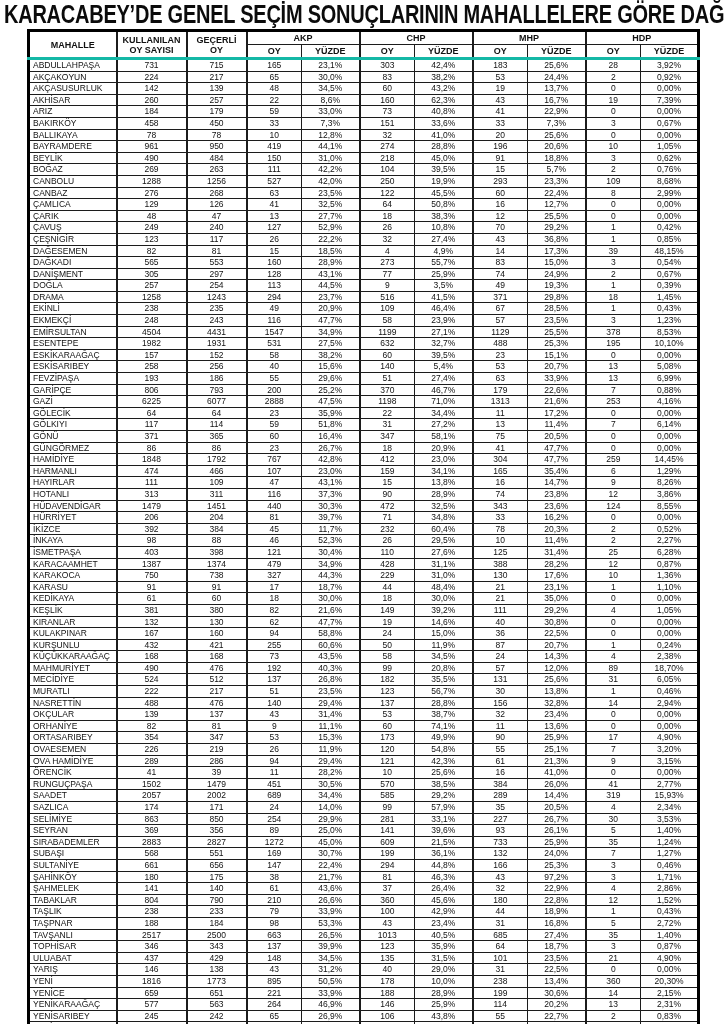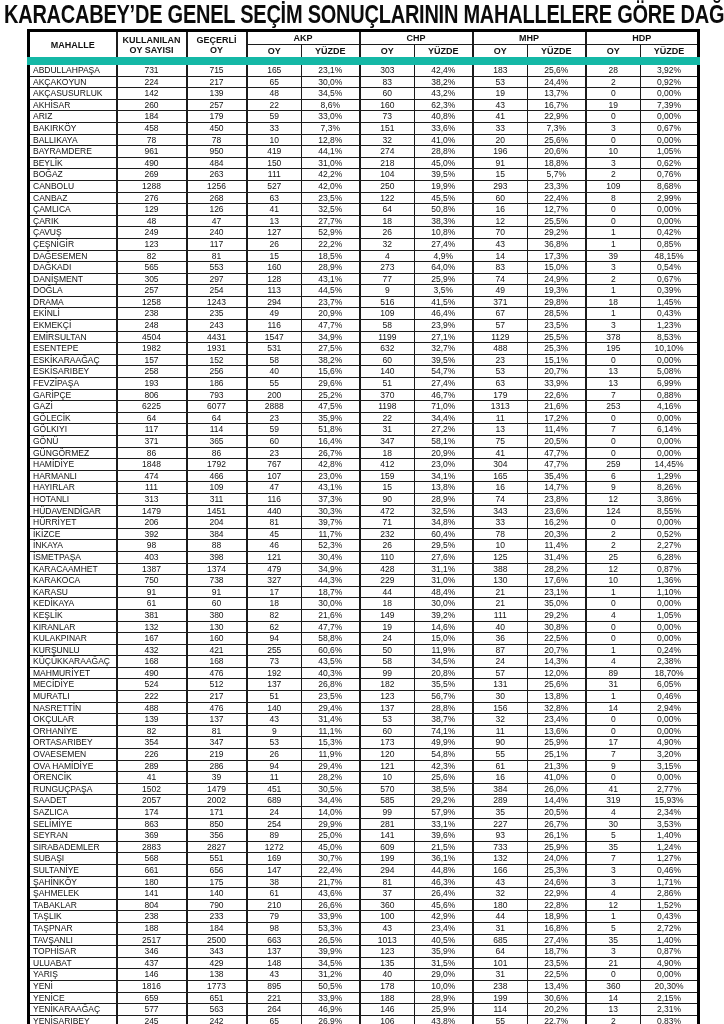--- a/index.html
+++ b/index.html
@@ -12,21 +12,21 @@
     font-weight:bold; font-size:25px; line-height:26px;
     white-space:nowrap; letter-spacing:-0.3px;
     transform:scaleX(0.80); transform-origin:0 50%;
     margin:1px 0 2px 4px; color:#0b0b0b;
   }
   table.results {
     border-collapse:collapse; table-layout:fixed;
     margin-left:27px; width:670px;
     border:3px solid #000;
   }
-  thead { border-bottom:8px solid #14b8a6; }
+  thead { border-bottom:3px solid #14b8a6; }
   th, td {
     border:1px solid #1c1c1c; padding:0;
     text-align:center; white-space:nowrap; overflow:hidden;
     font-size:8.5px; font-weight:normal;
   }
   thead th { font-weight:bold; font-size:9px; line-height:10px; height:12px; }
   thead th .l2 { display:block; }
   tbody td { height:10.3px; line-height:10.6px; }
   td.name { text-align:left; padding-left:3px; }
   .sep { border-right-width:2px; }
@@ -304,21 +304,21 @@
         <td>39</td>
         <td>48,15%</td>
       </tr>
       <tr>
         <td class="name sep">DAĞKADI</td>
         <td class="sep">565</td>
         <td class="sep">553</td>
         <td>160</td>
         <td class="sep">28,9%</td>
         <td>273</td>
-        <td class="sep">64,0%</td>
+        <td class="sep">55,7%</td>
         <td>83</td>
         <td class="sep">15,0%</td>
         <td>3</td>
         <td>0,54%</td>
       </tr>
       <tr>
         <td class="name sep">DANİŞMENT</td>
         <td class="sep">305</td>
         <td class="sep">297</td>
         <td>128</td>
@@ -421,21 +421,21 @@
         <td>0</td>
         <td>0,00%</td>
       </tr>
       <tr>
         <td class="name sep">ESKİSARIBEY</td>
         <td class="sep">258</td>
         <td class="sep">256</td>
         <td>40</td>
         <td class="sep">15,6%</td>
         <td>140</td>
-        <td class="sep">54,7%</td>
+        <td class="sep">5,4%</td>
         <td>53</td>
         <td class="sep">20,7%</td>
         <td>13</td>
         <td>5,08%</td>
       </tr>
       <tr>
         <td class="name sep">FEVZİPAŞA</td>
         <td class="sep">193</td>
         <td class="sep">186</td>
         <td>55</td>
@@ -995,21 +995,21 @@
       </tr>
       <tr>
         <td class="name sep">ŞAHİNKÖY</td>
         <td class="sep">180</td>
         <td class="sep">175</td>
         <td>38</td>
         <td class="sep">21,7%</td>
         <td>81</td>
         <td class="sep">46,3%</td>
         <td>43</td>
-        <td class="sep">24,6%</td>
+        <td class="sep">97,2%</td>
         <td>3</td>
         <td>1,71%</td>
       </tr>
       <tr>
         <td class="name sep">ŞAHMELEK</td>
         <td class="sep">141</td>
         <td class="sep">140</td>
         <td>61</td>
         <td class="sep">43,6%</td>
         <td>37</td>

